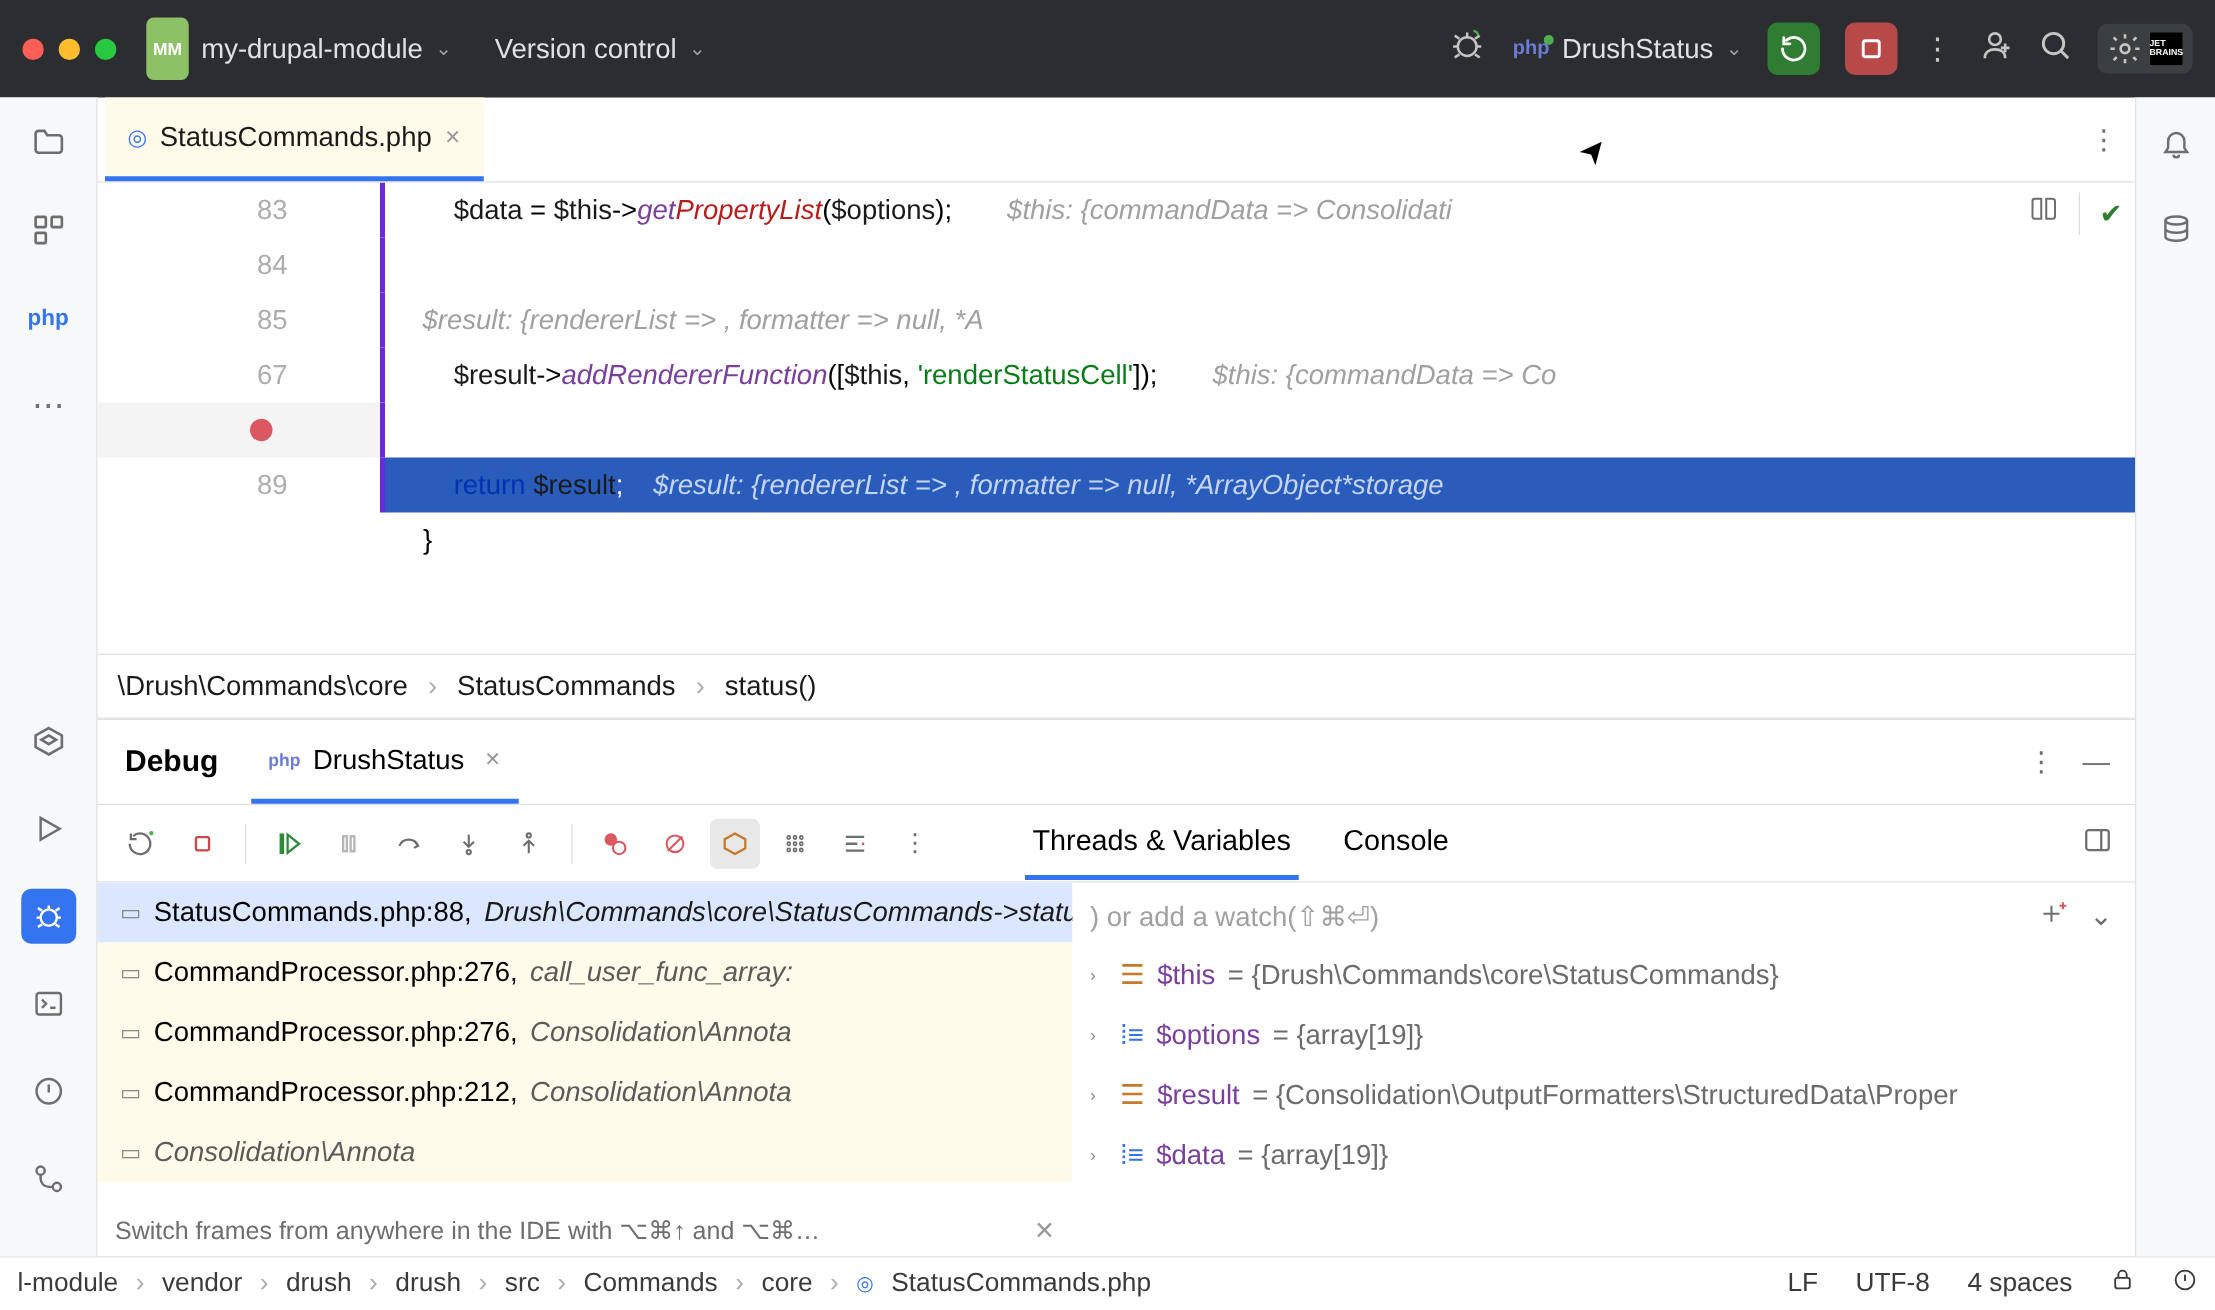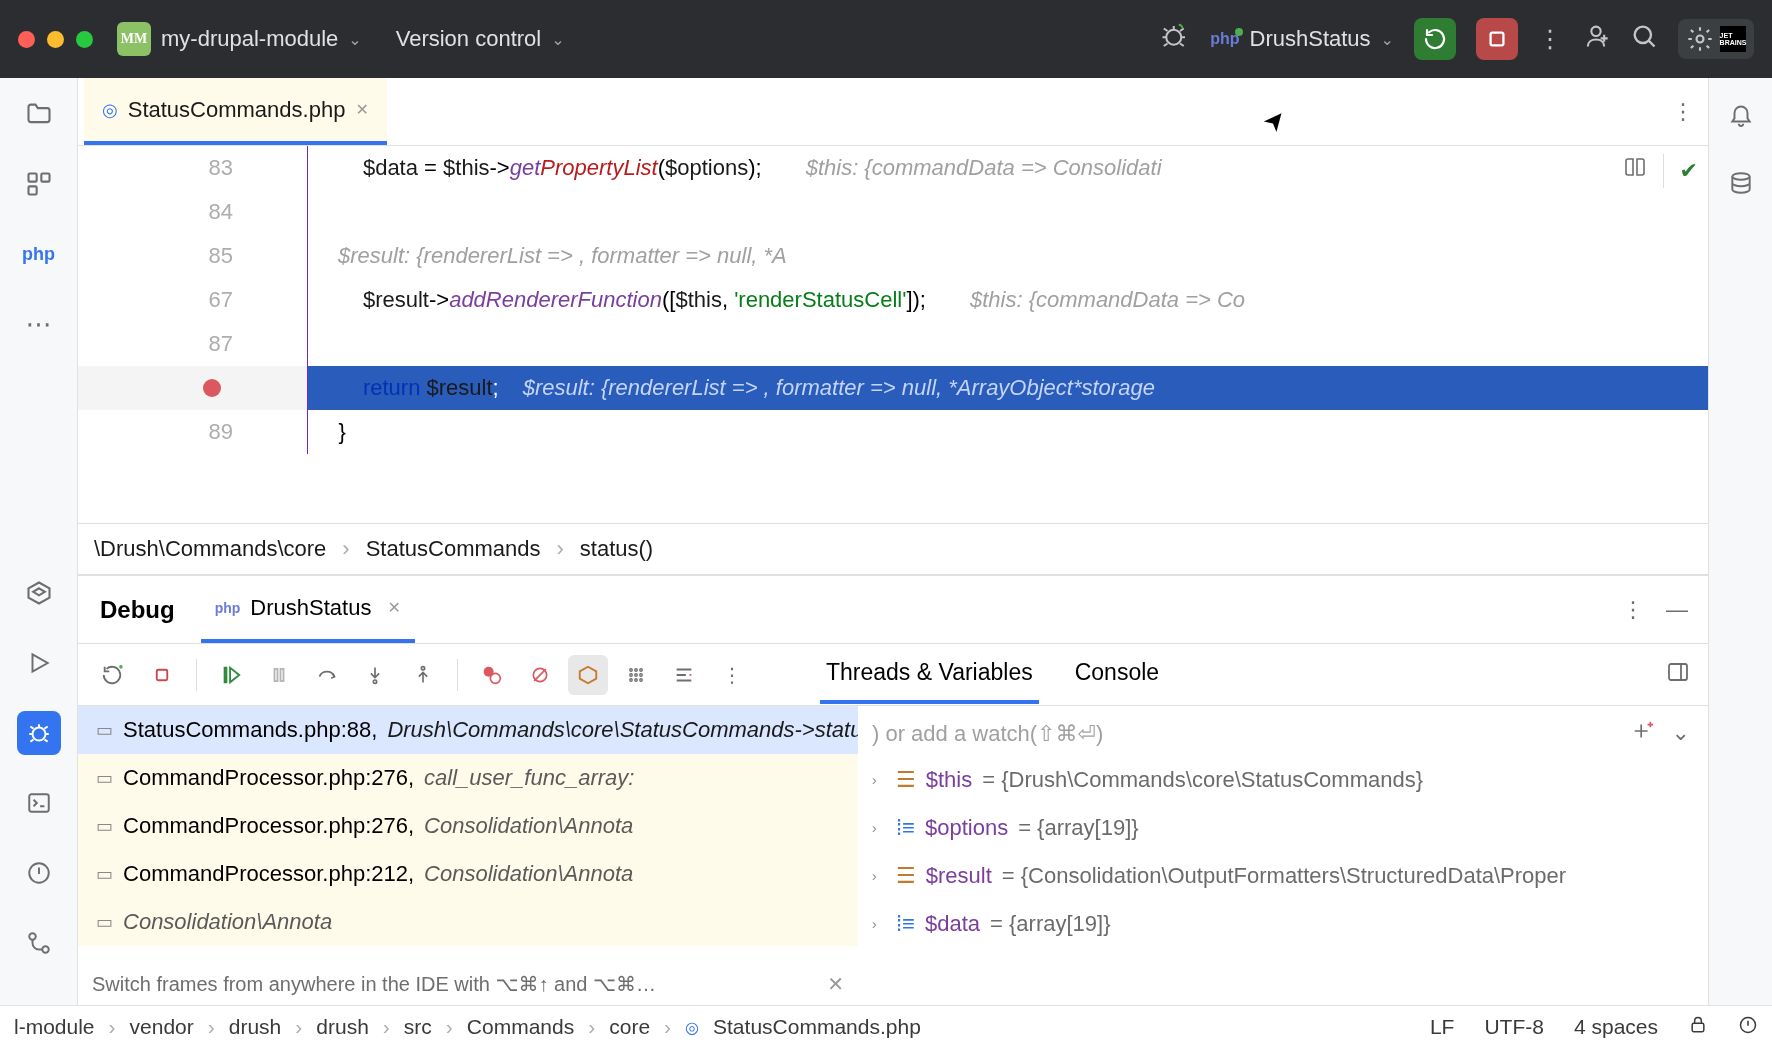--- a/index.html
+++ b/index.html
@@ -5,21 +5,21 @@
 * { margin: 0; padding: 0; box-sizing: border-box; font-family: -apple-system, BlinkMacSystemFont, "Segoe UI", sans-serif; }
 body { width: 1772px; height: 1048px; background: #fff; overflow: hidden; position: relative; }
 
 
 .titlebar { height: 78px; background: #2b2d30; display: flex; align-items: center; padding: 0 18px; gap: 24px; color: #dfe1e5; }
 .traffic { display: flex; gap: 12px; }
 .traffic span { width: 17px; height: 17px; border-radius: 50%; display: block; }
 .t-red { background: #ff5f57; }
 .t-yellow { background: #febc2e; }
 .t-green { background: #28c840; }
-.proj-icon { width: 34px; height: 34px; background: #8cc265; border-radius: 6px; display: flex; align-items: center; justify-content: center; color: #fff; font-weight: 600; font-size: 14px; font-family: Liberation Serif, serif; }
+.proj-icon { width: 34px; height: 50px; background: #8cc265; border-radius: 6px; display: flex; align-items: center; justify-content: center; color: #fff; font-weight: 600; font-size: 14px; }
 .proj-name { font-size: 22px; font-weight: 400; }
 .dropdown-arrow { color: #9da0a8; font-size: 16px; }
 .titlebar-center { display: flex; align-items: center; gap: 30px; margin-left: 10px; }
 .vc { font-size: 22px; }
 .titlebar-flex { flex: 1; }
 .titlebar-right { display: flex; align-items: center; gap: 20px; }
 .run-config { display: flex; align-items: center; gap: 10px; font-size: 22px; }
 .php-lang { font-size: 16px; font-weight: 600; color: #6b7cd6; position: relative; }
 .php-lang::after { content: ''; position: absolute; right: -3px; top: -2px; width: 8px; height: 8px; border-radius: 50%; background: #4caf50; }
 .icon-btn { width: 42px; height: 42px; border-radius: 8px; display: flex; align-items: center; justify-content: center; cursor: pointer; }
@@ -45,21 +45,21 @@
 .tabbar { height: 68px; display: flex; align-items: center; border-bottom: 1px solid #e1e1e1; padding-left: 6px; }
 .filetab { height: 100%; display: flex; align-items: center; gap: 10px; padding: 0 18px; background: #fffbea; border-bottom: 4px solid #3574f0; font-size: 22px; color: #1a1a1a; }
 .filetab .file-icon { color: #3574f0; font-size: 18px; }
 .filetab .close { color: #9a9a9a; font-size: 16px; }
 .tabbar-flex { flex: 1; }
 .tabbar .rt { color: #6e6e6e; font-size: 22px; padding: 0 14px; }
 
 
 .editor { display: flex; flex: 1; min-height: 0; font-family: "JetBrains Mono", Menlo, monospace; font-size: 22px; position: relative; overflow: hidden; }
 .gutter { width: 230px; display: flex; flex-direction: column; color: #adadad; text-align: right; }
-.gutter .line { height: 44px; display: flex; align-items: center; justify-content: flex-end; padding-right: 74px; position: relative; border-right: 1px solid #6d28d9; }
+.gutter .line { height: 44px; display: flex; align-items: center; justify-content: flex-end; padding-right: 74px; position: relative; border-right: 4px solid #6d28d9; }
 .gutter .line.bp { background: #f4f4f4; }
 .gutter .line.bp::before { content: ''; position: absolute; right: 86px; width: 18px; height: 18px; border-radius: 50%; background: #db5860; }
 .code-area { flex: 1; display: flex; flex-direction: column; position: relative; min-width: 0; }
 .code-line { height: 44px; display: flex; align-items: center; white-space: pre; padding-left: 6px; overflow: hidden; }
 .code-line.active { background: #2a5cbb; color: #fff; }
 .code-line .inline-hint { color: #a0a0a0; font-style: italic; margin-left: 24px; }
 .code-line.active .inline-hint { color: #c4d5f5; }
 .code-line .inline-hint.big-gap { margin-left: 44px; }
 .kw { color: #0033b3; }
 .var { color: #1a1a1a; }
@@ -262,21 +262,20 @@
       <div class="tabbar-flex"></div>
       <span class="rt">⋮</span>
     </div>
 
     <div class="editor">
       <div class="gutter" id="gutter">
           <div class="line">83</div>
           <div class="line">84</div>
           <div class="line">85</div>
           <div class="line">67</div>
-          <div class="line">87</div>
           <div class="line bp"></div>
           <div class="line">89</div>
         </div>
       <div class="code-area" id="code-area">
         <div class="editor-overlay">
           <span><svg width="24" height="24" viewBox="0 0 24 24" fill="none" stroke="currentColor" stroke-width="1.6">
                 <path d="M3 5a2 2 0 0 1 2-2h5v16H5a2 2 0 0 1-2-2V5zM21 5a2 2 0 0 0-2-2h-5v16h5a2 2 0 0 0 2-2V5z"></path>
               </svg></span>
           <span class="v-sep"></span>
           <span class="check">✔</span>

